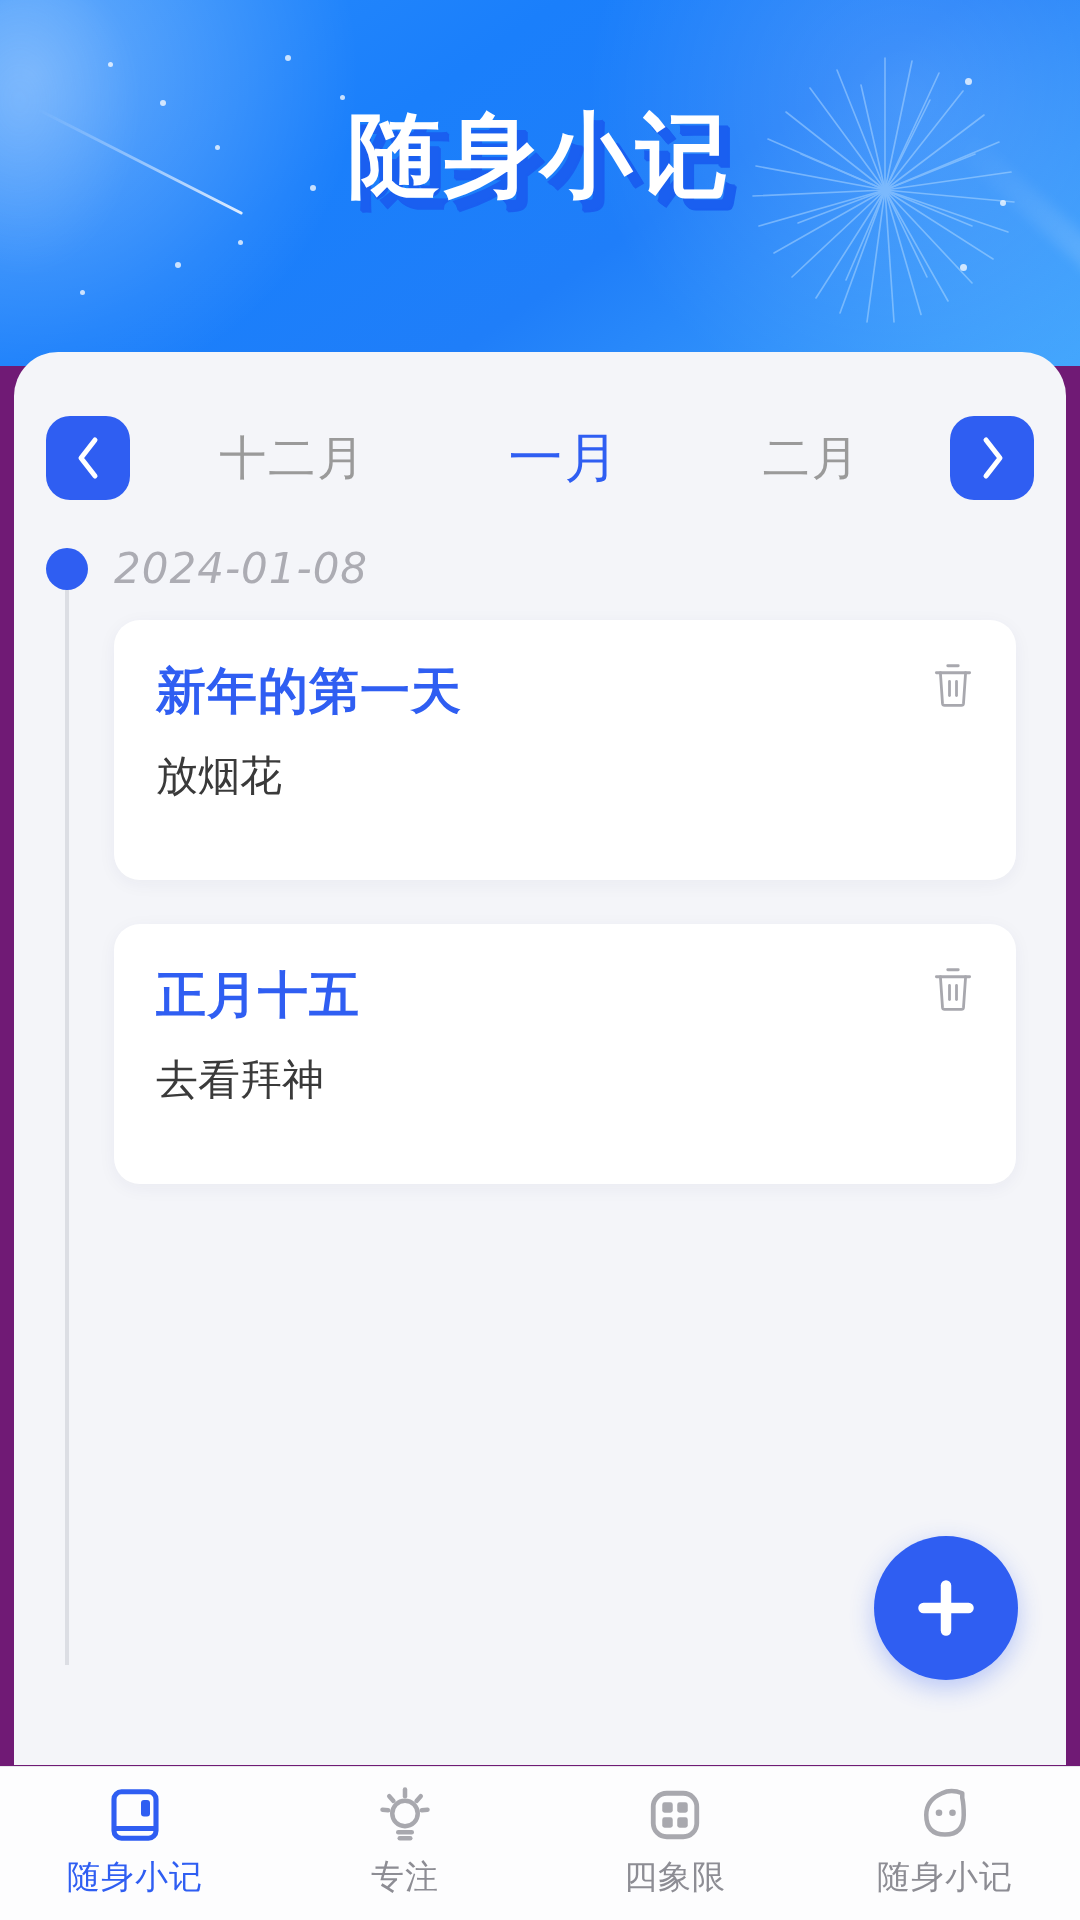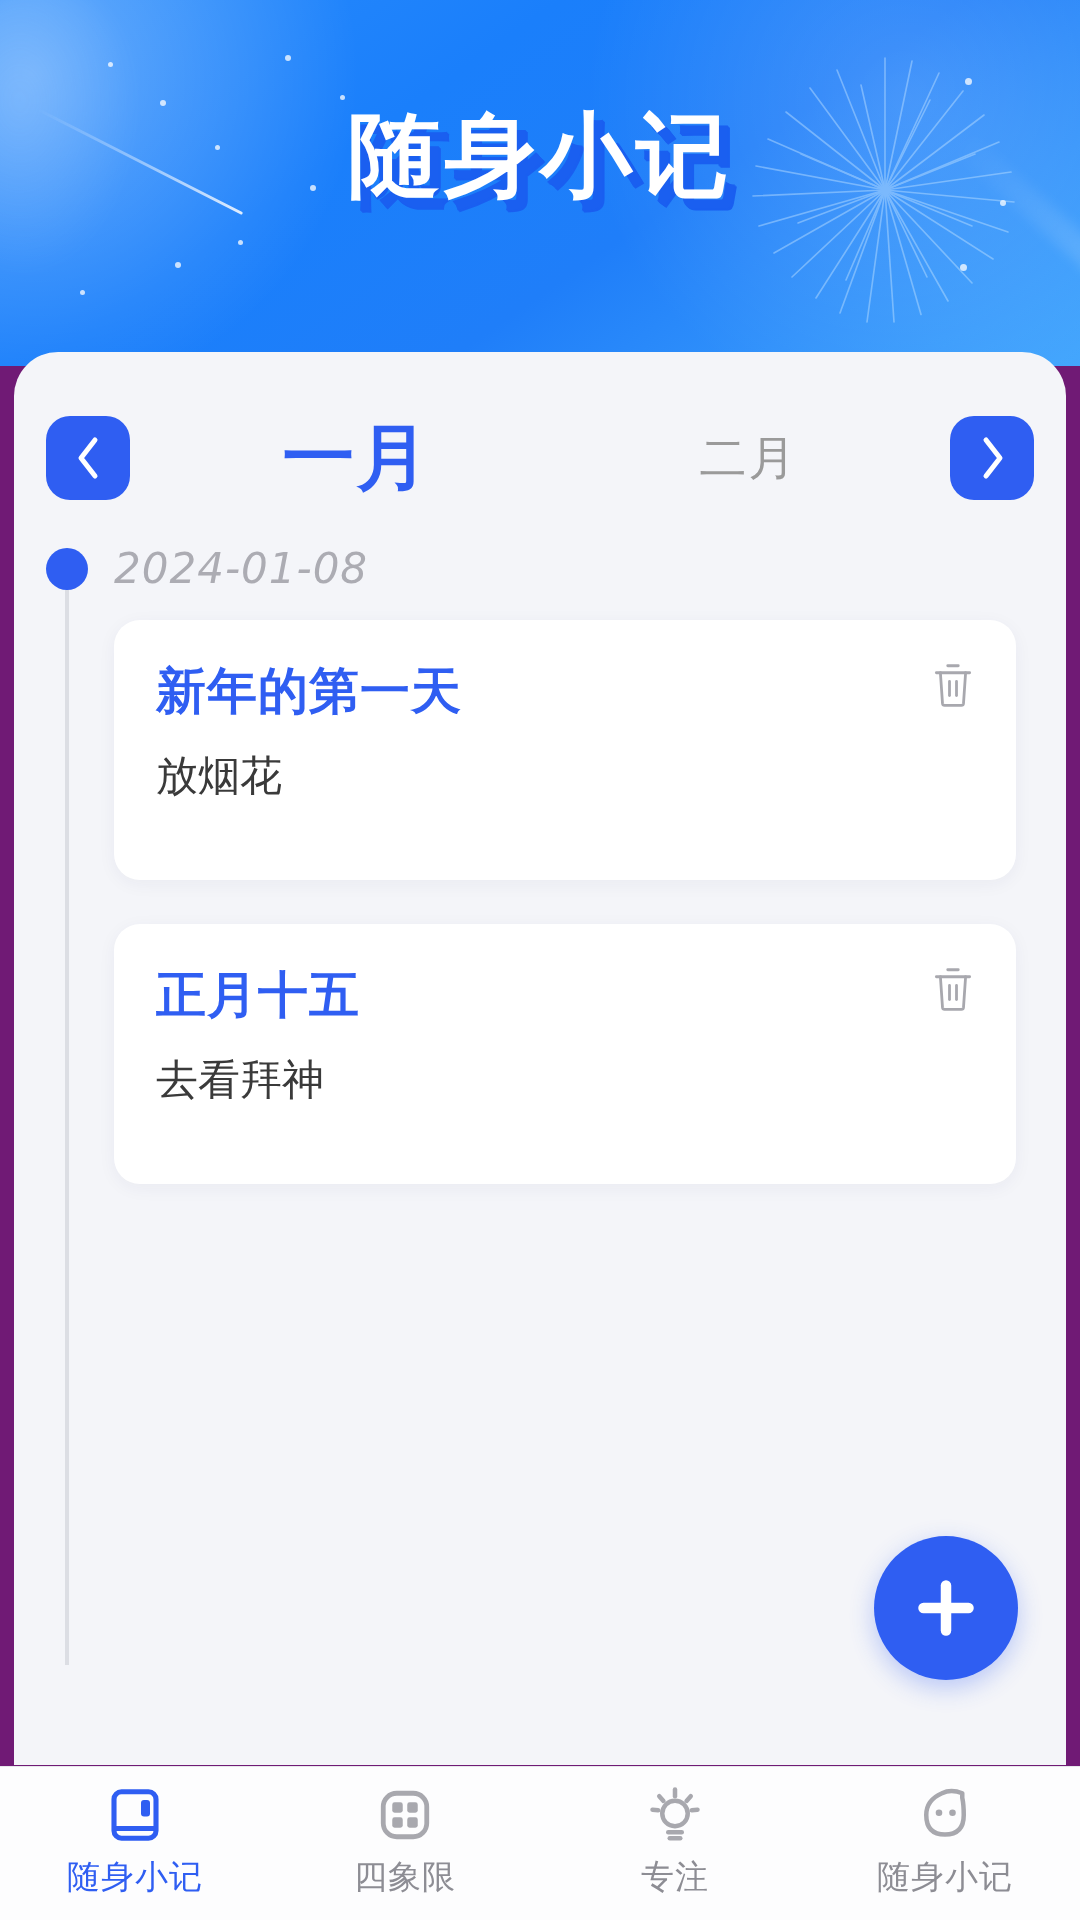--- a/index.html
+++ b/index.html
@@ -76,21 +76,21 @@
   .nav-btn.next { margin-right:32px; }
   .chev { width:26px; height:44px; }
   .months {
     flex:1 1 auto; display:flex; align-items:center; justify-content:space-around;
     padding:0 18px;
   }
   .month {
     font-size:47px; color:#9a9a9a; letter-spacing:2px; cursor:pointer;
     font-family:"DejaVu Sans","Liberation Sans",sans-serif;
   }
-  .month.active { color:#2f5ef2; font-weight:bold; font-size:72px; }
+  .month.active { color:#2f5ef2; font-weight:normal; font-size:54px; }
 
   
   .timeline { position:absolute; left:0; top:188px; width:1052px; }
   .tl-line {
     position:absolute; left:51px; top:20px; width:4px; height:1105px;
     background:#dcdee4;
   }
   .tl-head { position:relative; height:80px; }
   .tl-dot {
     position:absolute; left:32px; top:8px; width:42px; height:42px;
@@ -218,20 +218,21 @@
   <div class="panel">
 
     <div class="month-bar">
       <button class="nav-btn prev">
         <svg class="chev" viewBox="0 0 26 44">
           <polyline points="20,4 6,22 20,40" fill="none" stroke="#ffffff" stroke-width="5" stroke-linecap="round" stroke-linejoin="round"></polyline>
         </svg>
       </button>
 
       <div class="months">
+        <div class="month">十二月</div>
         <div class="month active">一月</div>
         <div class="month">二月</div>
       </div>
 
       <button class="nav-btn next">
         <svg class="chev" viewBox="0 0 26 44">
           <polyline points="7,4 21,22 7,40" fill="none" stroke="#ffffff" stroke-width="5" stroke-linecap="round" stroke-linejoin="round"></polyline>
         </svg>
       </button>
     </div>
@@ -287,55 +288,55 @@
 
     <div class="tab active">
       <svg class="tab-icon" viewBox="0 0 40 40">
         <g fill="none" stroke="#2f5ef2" stroke-width="3.4" stroke-linejoin="round">
           <rect x="6" y="4.5" width="28" height="31" rx="5"></rect>
           <line x1="6.5" y1="29" x2="33.5" y2="29"></line>
         </g>
         <rect x="24" y="10" width="6" height="11" rx="2" fill="#2f5ef2"></rect>
       </svg>
       <div class="tab-label">随身小记</div>
-    </div>
-
-    <div class="tab">
-      <svg class="tab-icon" viewBox="0 0 40 40">
-        <g fill="none" stroke="#a8a8ae" stroke-width="3.2" stroke-linejoin="round">
-          <rect x="5.5" y="5.5" width="29" height="29" rx="9"></rect>
-        </g>
-        <g fill="#a8a8ae">
-          <rect x="11.5" y="11.5" width="7" height="7" rx="1.6"></rect>
-          <rect x="21.5" y="11.5" width="7" height="7" rx="1.6"></rect>
-          <rect x="11.5" y="21.5" width="7" height="7" rx="1.6"></rect>
-          <rect x="21.5" y="21.5" width="7" height="7" rx="1.6"></rect>
-        </g>
-      </svg>
-      <div class="tab-label">四象限</div>
     </div>
 
     <div class="tab">
       <svg class="tab-icon" viewBox="0 0 40 40">
         <g fill="none" stroke="#a8a8ae" stroke-width="3" stroke-linecap="round">
           <circle cx="20" cy="19" r="8.5"></circle>
           <line x1="20" y1="3" x2="20" y2="7.5"></line>
           <line x1="9.5" y1="7.5" x2="12.3" y2="10.6"></line>
           <line x1="30.5" y1="7.5" x2="27.7" y2="10.6"></line>
           <line x1="5" y1="16.5" x2="8.8" y2="16.8"></line>
           <line x1="35" y1="16.5" x2="31.2" y2="16.8"></line>
           <line x1="15.5" y1="31.5" x2="24.5" y2="31.5"></line>
           <line x1="16.5" y1="35.5" x2="23.5" y2="35.5"></line>
         </g>
       </svg>
       <div class="tab-label">专注</div>
     </div>
 
     <div class="tab">
       <svg class="tab-icon" viewBox="0 0 40 40">
+        <g fill="none" stroke="#a8a8ae" stroke-width="3.2" stroke-linejoin="round">
+          <rect x="5.5" y="5.5" width="29" height="29" rx="9"></rect>
+        </g>
+        <g fill="#a8a8ae">
+          <rect x="11.5" y="11.5" width="7" height="7" rx="1.6"></rect>
+          <rect x="21.5" y="11.5" width="7" height="7" rx="1.6"></rect>
+          <rect x="11.5" y="21.5" width="7" height="7" rx="1.6"></rect>
+          <rect x="21.5" y="21.5" width="7" height="7" rx="1.6"></rect>
+        </g>
+      </svg>
+      <div class="tab-label">四象限</div>
+    </div>
+
+    <div class="tab">
+      <svg class="tab-icon" viewBox="0 0 40 40">
         <path d="M31.5 8.5 L31.5 5.5 Q24 2.5 18 5.5 Q7.5 10 7.5 20 Q7.5 33 20 33 Q32.5 33 32.5 20 Q32.5 13 31.5 8.5 Z" fill="none" stroke="#a8a8ae" stroke-width="3" stroke-linejoin="round"></path>
         <circle cx="16" cy="18.5" r="2.2" fill="#a8a8ae"></circle>
         <circle cx="25" cy="18.5" r="2.2" fill="#a8a8ae"></circle>
       </svg>
       <div class="tab-label">随身小记</div>
     </div>
   </div>
 </div>
 
 </body></html>

